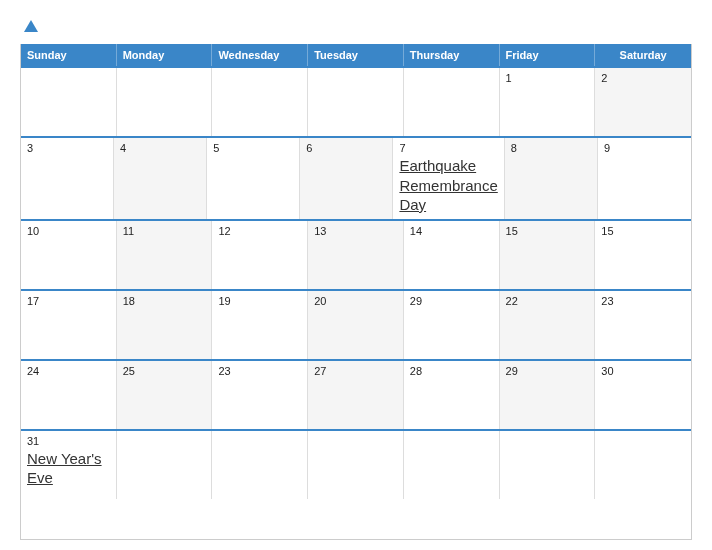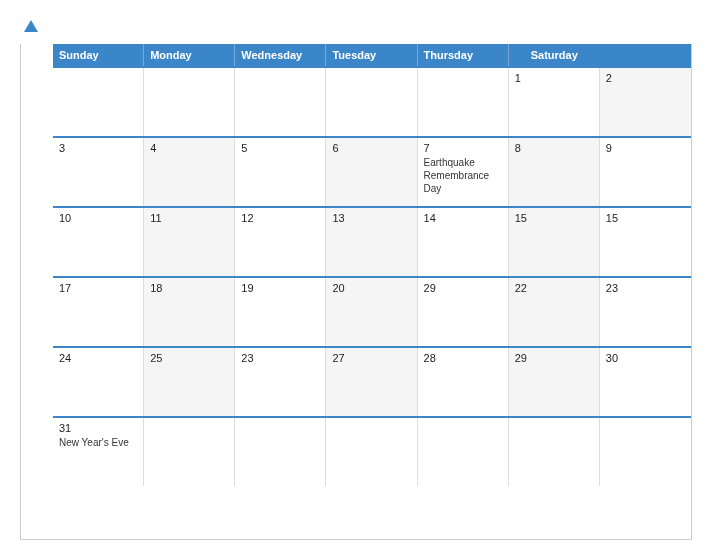--- a/index.html
+++ b/index.html
@@ -60,21 +60,20 @@
     .country-label {
       font-size: 14px;
       color: #333;
       min-width: 70px;
       text-align: right;
     }
     .calendar {
       flex: 1;
       border: 1px solid #ccc;
       border-top: none;
-      padding-left: 32px;
     }
     .day-headers {
       display: grid;
       grid-template-columns: repeat(7, 1fr);
       background-color: #3a86c8;
     }
     .day-header {
       color: #fff;
       font-size: 11px;
       font-weight: bold;
@@ -108,23 +107,24 @@
     .day-cell:last-child { border-right: none; }
     .day-cell.empty { background: #fff; }
     .day-cell.gray-bg { background: #f5f5f5; }
     .day-number {
       font-size: 11px;
       color: #222;
       font-weight: normal;
       margin-bottom: 2px;
     }
     .day-event {
-      font-size: 10px;
+      font-size: 15px;
       color: #333;
       line-height: 1.3;
+      text-decoration: underline;
     }
   </style>
 </head>
 <body>
 
 <div class="page">
   <div class="header">
     <div class="logo-wrapper">
       <div class="logo-top">
         <span class="logo-text-general"></span>
@@ -138,20 +138,21 @@
     <div class="country-label"></div>
   </div>
 
   <div class="calendar">
     <div class="day-headers">
     <div class="day-header">Sunday</div>
         <div class="day-header">Monday</div>
         <div class="day-header">Wednesday</div>
         <div class="day-header">Tuesday</div>
         <div class="day-header">Thursday</div>
+        <div class="day-header">Friday</div>
         <div class="day-header">Saturday</div>
       </div>
     <div class="weeks">
     <div class="week-row">
           <div class="day-cell empty"></div>
           <div class="day-cell empty"></div>
           <div class="day-cell empty"></div>
           <div class="day-cell empty"></div>
           <div class="day-cell empty"></div>
           <div class="day-cell">

